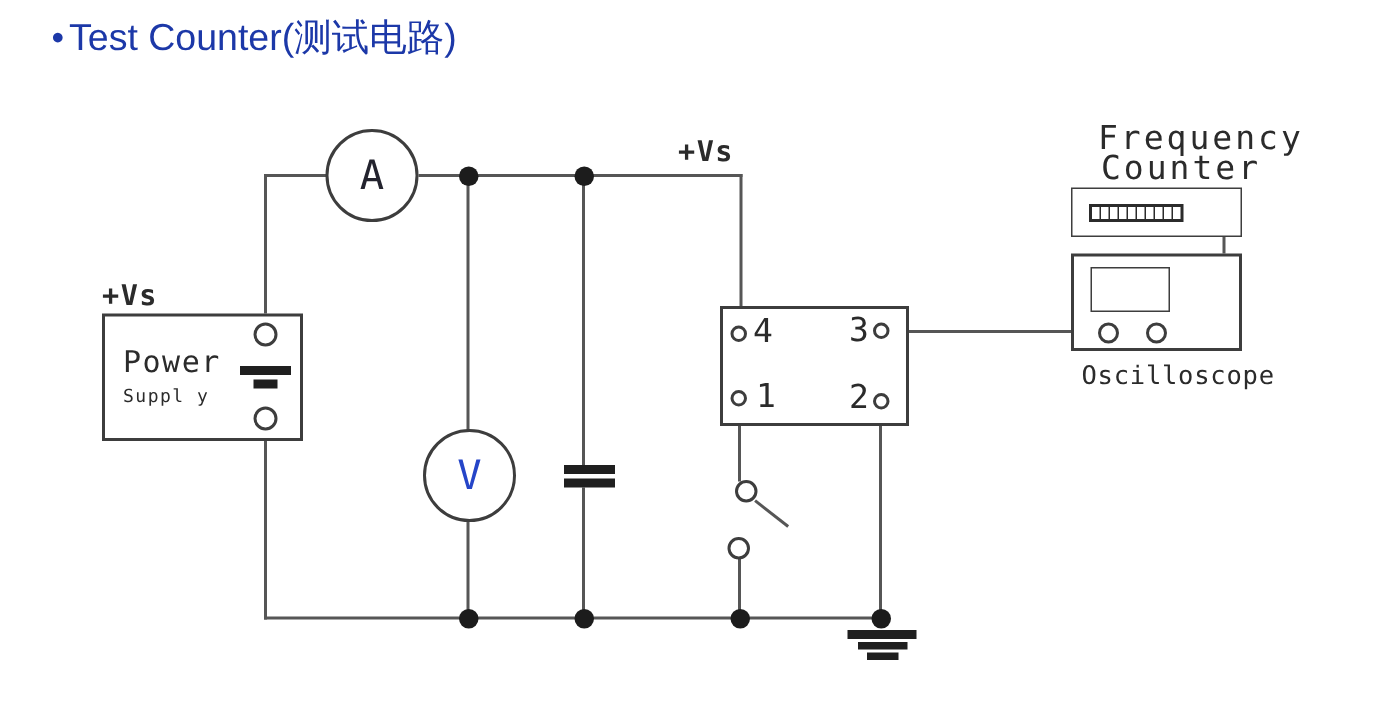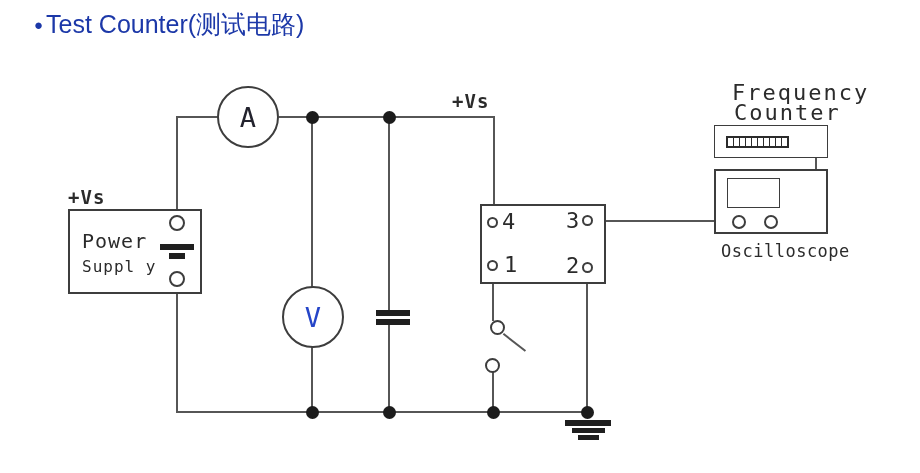--- a/index.html
+++ b/index.html
@@ -71,21 +71,21 @@
 
   <div class="w" style="left:586px;top:272px;width:2px;height:141px;"></div>
 
   <div class="w" style="left:176px;top:411px;width:412px;height:2px;"></div>
 
   <div class="w" style="left:815px;top:156px;width:2px;height:14px;"></div>
 
   <div class="lbl" style="left:68px;top:186px;font-size:19px;font-weight:bold;letter-spacing:1px;">+Vs</div>
   <div class="box" style="left:68px;top:209px;width:134px;height:85px;"></div>
   <div class="lbl" style="left:82px;top:229px;font-size:20px;letter-spacing:1px;">Power</div>
-  <div class="lbl" style="left:82px;top:257px;font-size:16px;letter-spacing:1px;">Suppl y</div>
+  <div class="lbl" style="left:82px;top:257px;font-size:12px;letter-spacing:1px;">Suppl y</div>
 
   <div class="term" style="left:169px;top:215px;width:16px;height:16px;"></div>
   <div class="bar" style="left:160px;top:244px;width:34px;height:6px;"></div>
   <div class="abs" style="left:173px;top:250px;width:8px;height:4px;background:#fff;"></div>
   <div class="bar" style="left:169px;top:253px;width:16px;height:6px;"></div>
   <div class="term" style="left:169px;top:271px;width:16px;height:16px;"></div>
 
   <div class="meter" style="left:217px;top:86px;color:#23232e;">
     <span>A</span>
   </div>

